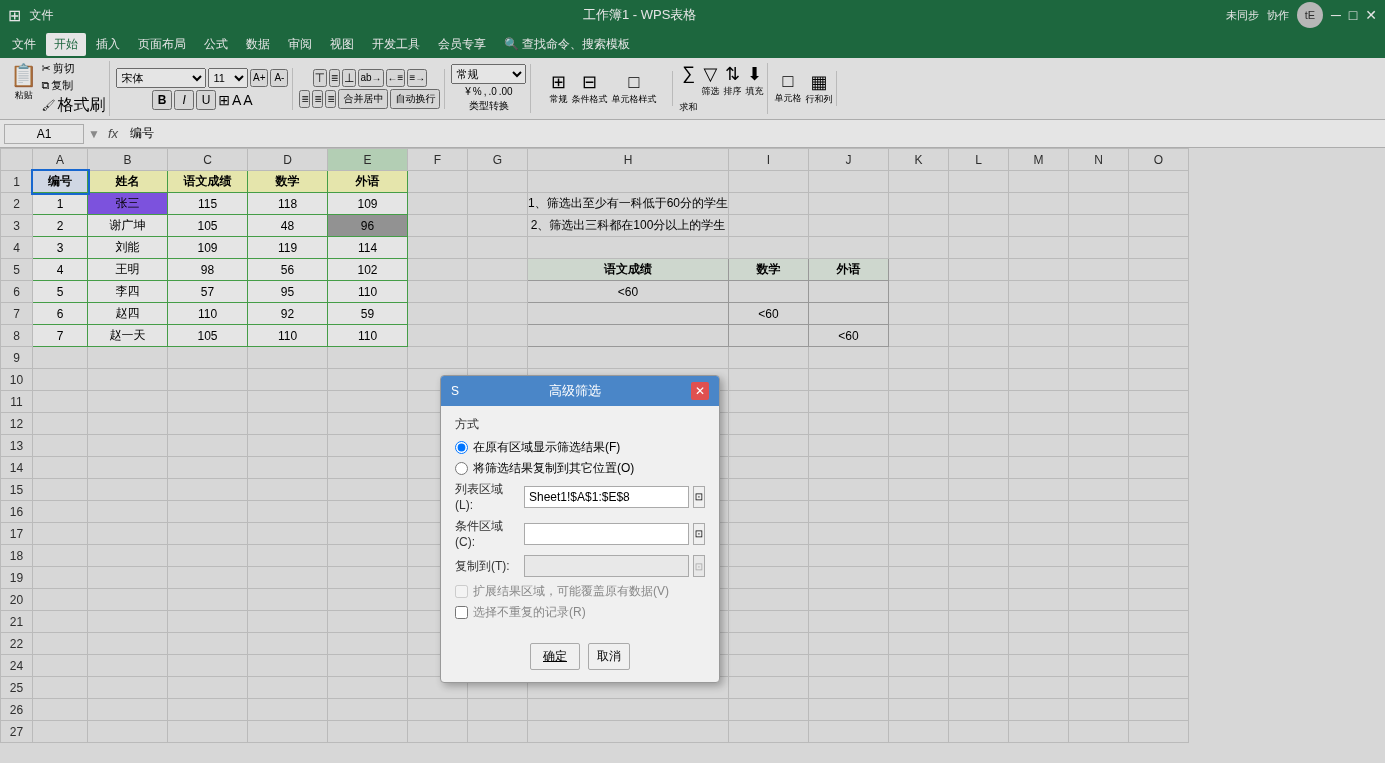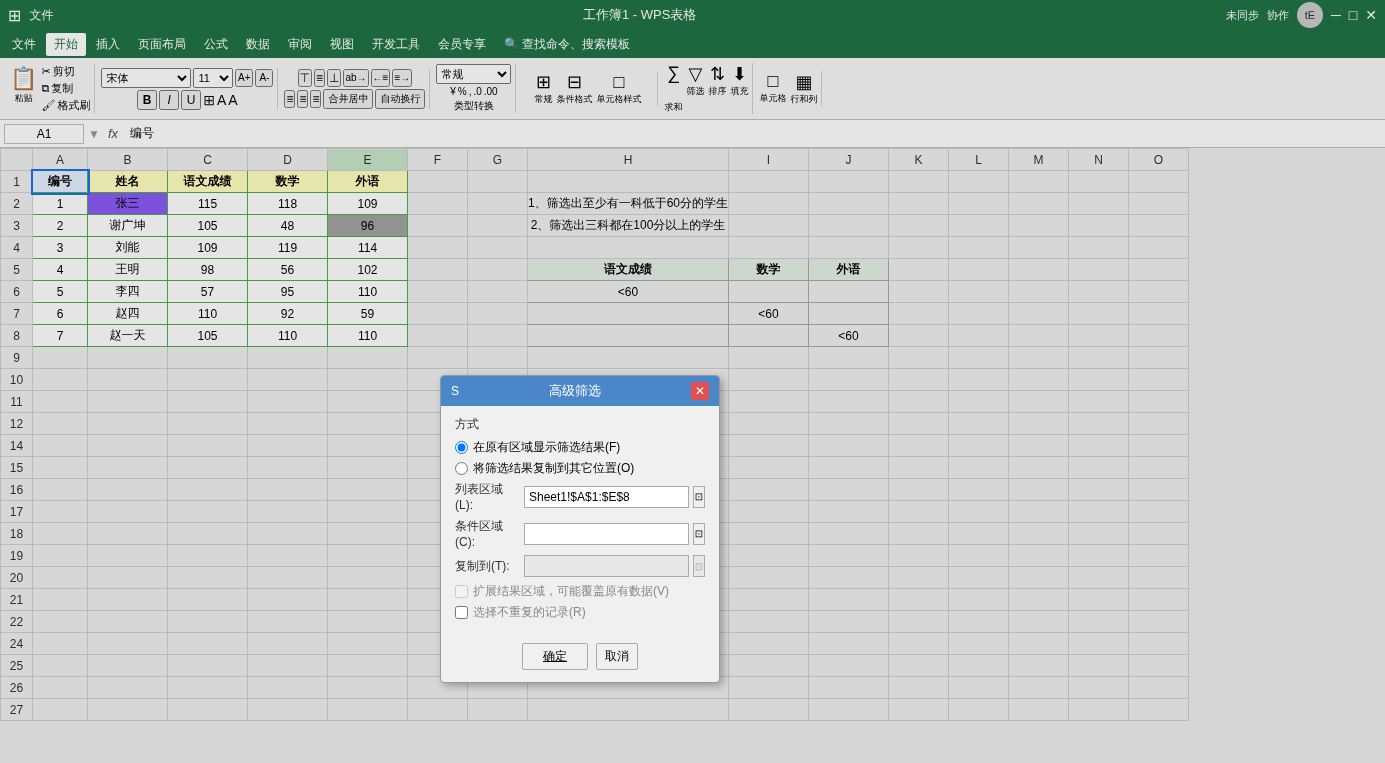--- a/index.html
+++ b/index.html
@@ -227,21 +227,21 @@
     }
     .dialog-footer {
       display: flex;
       justify-content: center;
       gap: 8px;
       padding: 8px 14px 12px;
     }
     .dialog-ok-btn {
       background: #f0f0f0;
       border: 1px solid #aaa;
-      padding: 4px 20px;
+      padding: 4px 12px;
       cursor: pointer;
       font-size: 12px;
       border-radius: 2px;
       text-decoration: underline;
     }
     .dialog-cancel-btn {
       background: #f0f0f0;
       border: 1px solid #aaa;
       padding: 4px 8px;
       cursor: pointer;
@@ -313,21 +313,21 @@
         <div style="cursor:pointer;font-size:11px;display:flex;align-items:center;gap:2px;">
           <span>✂</span>
           <span style="font-size:11px;">剪切</span>
         </div>
         <div style="cursor:pointer;font-size:11px;display:flex;align-items:center;gap:2px;">
           <span>⧉</span>
           <span style="font-size:11px;">复制</span>
         </div>
         <div style="cursor:pointer;font-size:11px;display:flex;align-items:center;gap:2px;">
           <span>🖌</span>
-          <span style="font-size:11px;">格式刷</span>
+          <span style="font-size:16px;">格式刷</span>
         </div>
       </div>
     </div>
   </div>
 
   <div class="ribbon-group" style="display:flex;flex-direction:column;gap:2px;padding:0 4px;border-right:1px solid #d0d0d0;">
     <div style="display:flex;align-items:center;gap:2px;">
       <select style="width:90px;height:20px;font-size:11px;">
         <option>宋体</option>
       </select>
@@ -694,20 +694,38 @@
               <td></td>
               <td></td>
               <td></td>
               <td></td>
               <td></td>
               <td></td>
               <td></td>
               <td></td>
             </tr>
             <tr>
+              <th class="row-num">13</th>
+              <td></td>
+              <td></td>
+              <td></td>
+              <td></td>
+              <td></td>
+              <td></td>
+              <td></td>
+              <td></td>
+              <td></td>
+              <td></td>
+              <td></td>
+              <td></td>
+              <td></td>
+              <td></td>
+              <td></td>
+            </tr>
+            <tr>
               <th class="row-num">14</th>
               <td></td>
               <td></td>
               <td></td>
               <td></td>
               <td></td>
               <td></td>
               <td></td>
               <td></td>
               <td></td>

